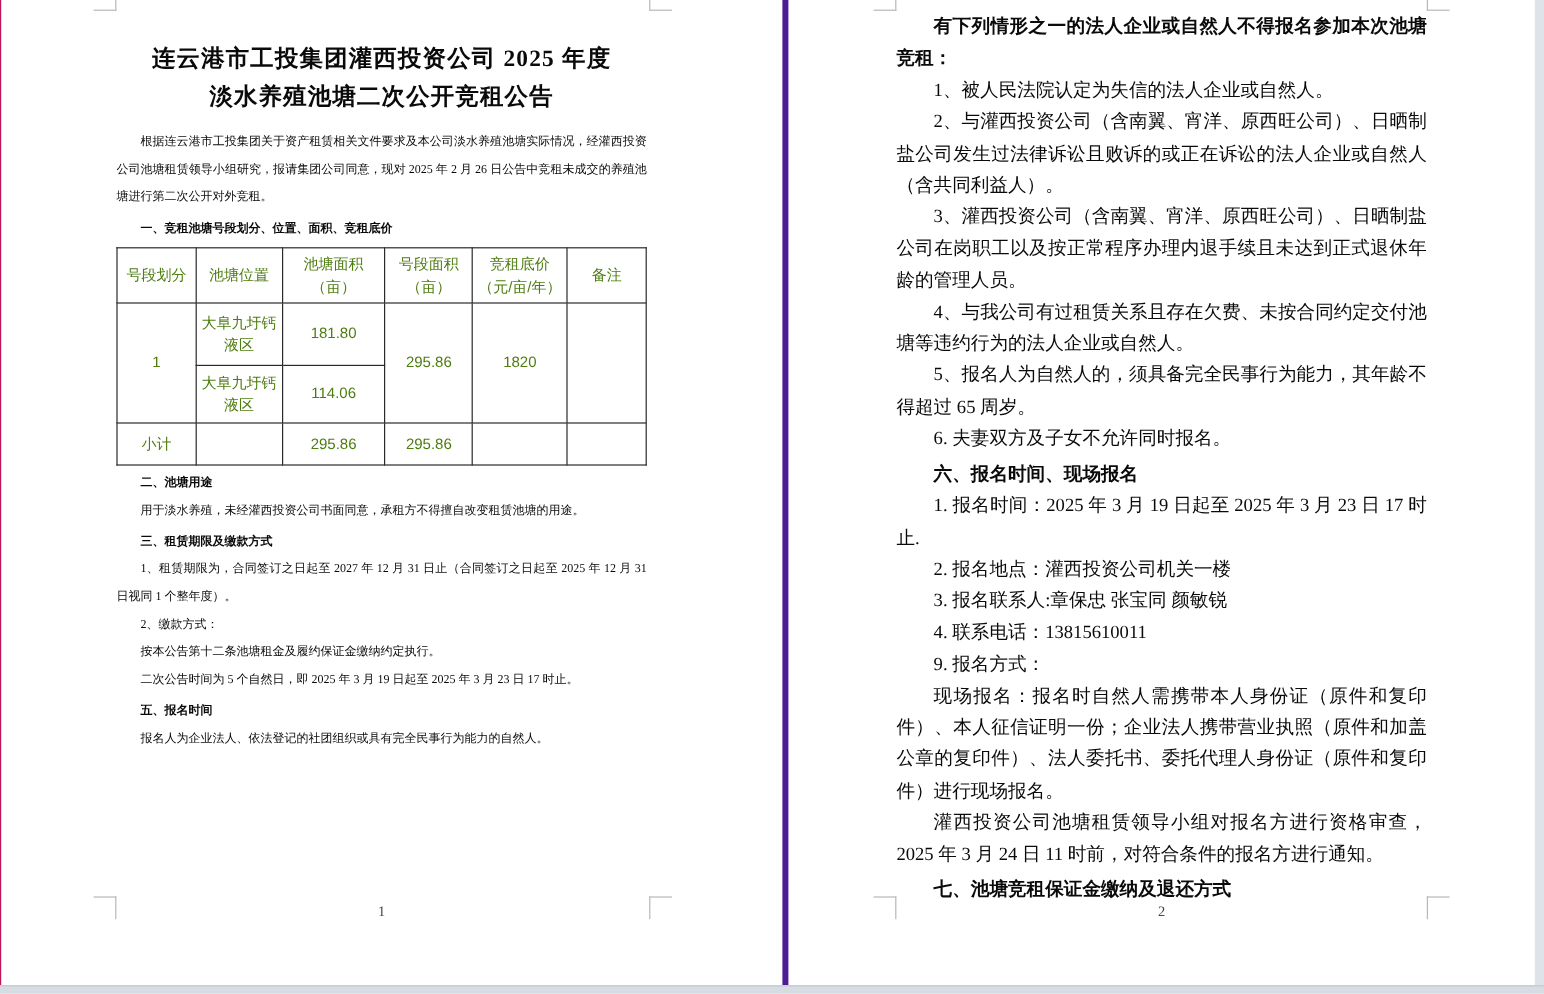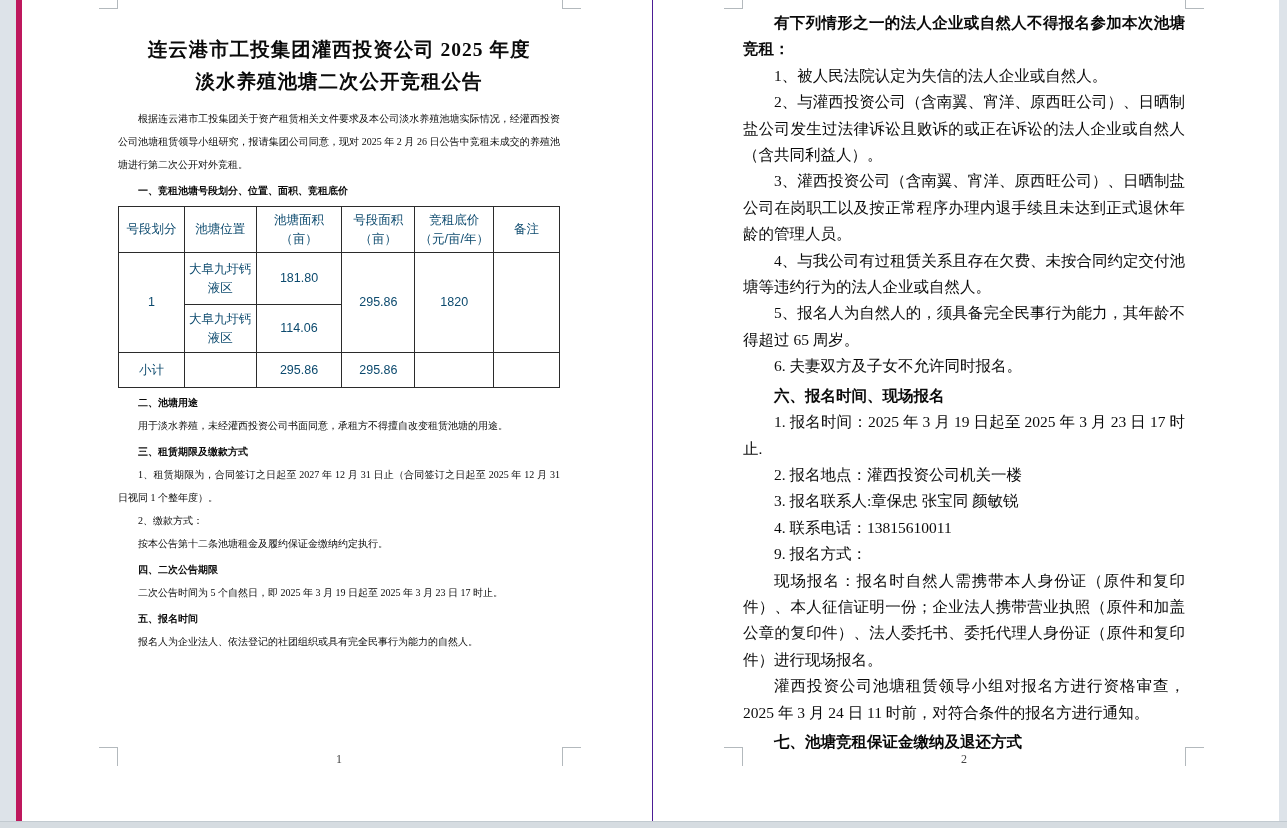--- a/index.html
+++ b/index.html
@@ -3,22 +3,22 @@
 <meta charset="utf-8">
 <style>
   html,body{margin:0;padding:0;}
   body{
     width:1287px;height:828px;position:relative;overflow:hidden;
     background:#dde3e9;
     font-family:"Liberation Serif","DejaVu Serif",serif;
     color:#0a0a0a;
   }
   .page{position:absolute;top:0;height:821px;background:#ffffff;}
-  .page-1{left:16px;width:732px;border-left:6px solid #be185d;box-sizing:border-box;}
-  .page-2{left:652px;width:627px;border-left:1px solid #4c1d95;box-sizing:border-box;}
+  .page-1{left:0;width:732px;border-left:1px solid #be185d;box-sizing:border-box;}
+  .page-2{left:652px;width:627px;border-left:5px solid #4c1d95;box-sizing:border-box;}
   .bottom-strip{position:absolute;top:821px;left:0;width:1287px;height:7px;
     background:#d6dce1;border-top:1px solid #c2cad0;}
 
   
   .mark{position:absolute;}
   .mk-tl{width:18px;height:8px;top:0;border-bottom:1px solid #b3b9bd;border-right:1px solid #b3b9bd;}
   .mk-tr{width:18px;height:8px;top:0;border-bottom:1px solid #b3b9bd;border-left:1px solid #b3b9bd;}
   .mk-bl{width:18px;height:18px;top:747px;border-top:1px solid #b3b9bd;border-right:1px solid #b3b9bd;}
   .mk-br{width:18px;height:18px;top:747px;border-top:1px solid #b3b9bd;border-left:1px solid #b3b9bd;}
   .page-1 .mk-tl,.page-1 .mk-bl{left:77px;}
@@ -35,21 +35,21 @@
   .doc-title.first{margin-top:34px;}
 
   .page-1 .body-text{font-size:10px;line-height:23px;}
   .page-2 .body-text{font-size:15.5px;line-height:26.4px;}
   p.body-text{margin:0;text-indent:2em;text-align:justify;}
   p.intro{margin-top:9px;}
   .hd{font-weight:bold;margin-top:3px !important;}
   .page-2 .content{padding-top:7px;}
 
   table.pond-table{border-collapse:collapse;width:442px;margin-top:4px;
-    font-family:"Liberation Sans","DejaVu Sans",sans-serif;font-size:12.5px;color:#0c4a6e;}
+    font-family:"Liberation Sans","DejaVu Sans",sans-serif;font-size:12.5px;color:#4d7c0f;}
   table.pond-table td,table.pond-table th{
     border:1px solid #2b2b2b;text-align:center;vertical-align:middle;
     padding:2px 3px;font-weight:normal;line-height:1.5;}
   tr.tr-head{height:46px;}
   tr.tr-r1{height:52px;}
   tr.tr-r2{height:48px;}
   tr.tr-sub{height:35px;}
 
   .pagenum{position:absolute;top:752px;width:442px;text-align:center;
     font-size:12px;color:#444;}
@@ -115,21 +115,20 @@
     </table>
 
     <p class="body-text hd">二、池塘用途</p>
     <p class="body-text">用于淡水养殖，未经灌西投资公司书面同意，承租方不得擅自改变租赁池塘的用途。</p>
 
     <p class="body-text hd">三、租赁期限及缴款方式</p>
     <p class="body-text">1、租赁期限为，合同签订之日起至 2027 年 12 月 31 日止（合同签订之日起至 2025 年 12 月 31 日视同 1 个整年度）。</p>
     <p class="body-text">2、缴款方式：</p>
     <p class="body-text">按本公告第十二条池塘租金及履约保证金缴纳约定执行。</p>
 
-    <p class="body-text hd">四、二次公告期限</p>
     <p class="body-text">二次公告时间为 5 个自然日，即 2025 年 3 月 19 日起至 2025 年 3 月 23 日 17 时止。</p>
 
     <p class="body-text hd">五、报名时间</p>
     <p class="body-text">报名人为企业法人、依法登记的社团组织或具有完全民事行为能力的自然人。</p>
   </div>
 
   <div class="pagenum">1</div>
 </div>
 
 <div class="page page-2">

